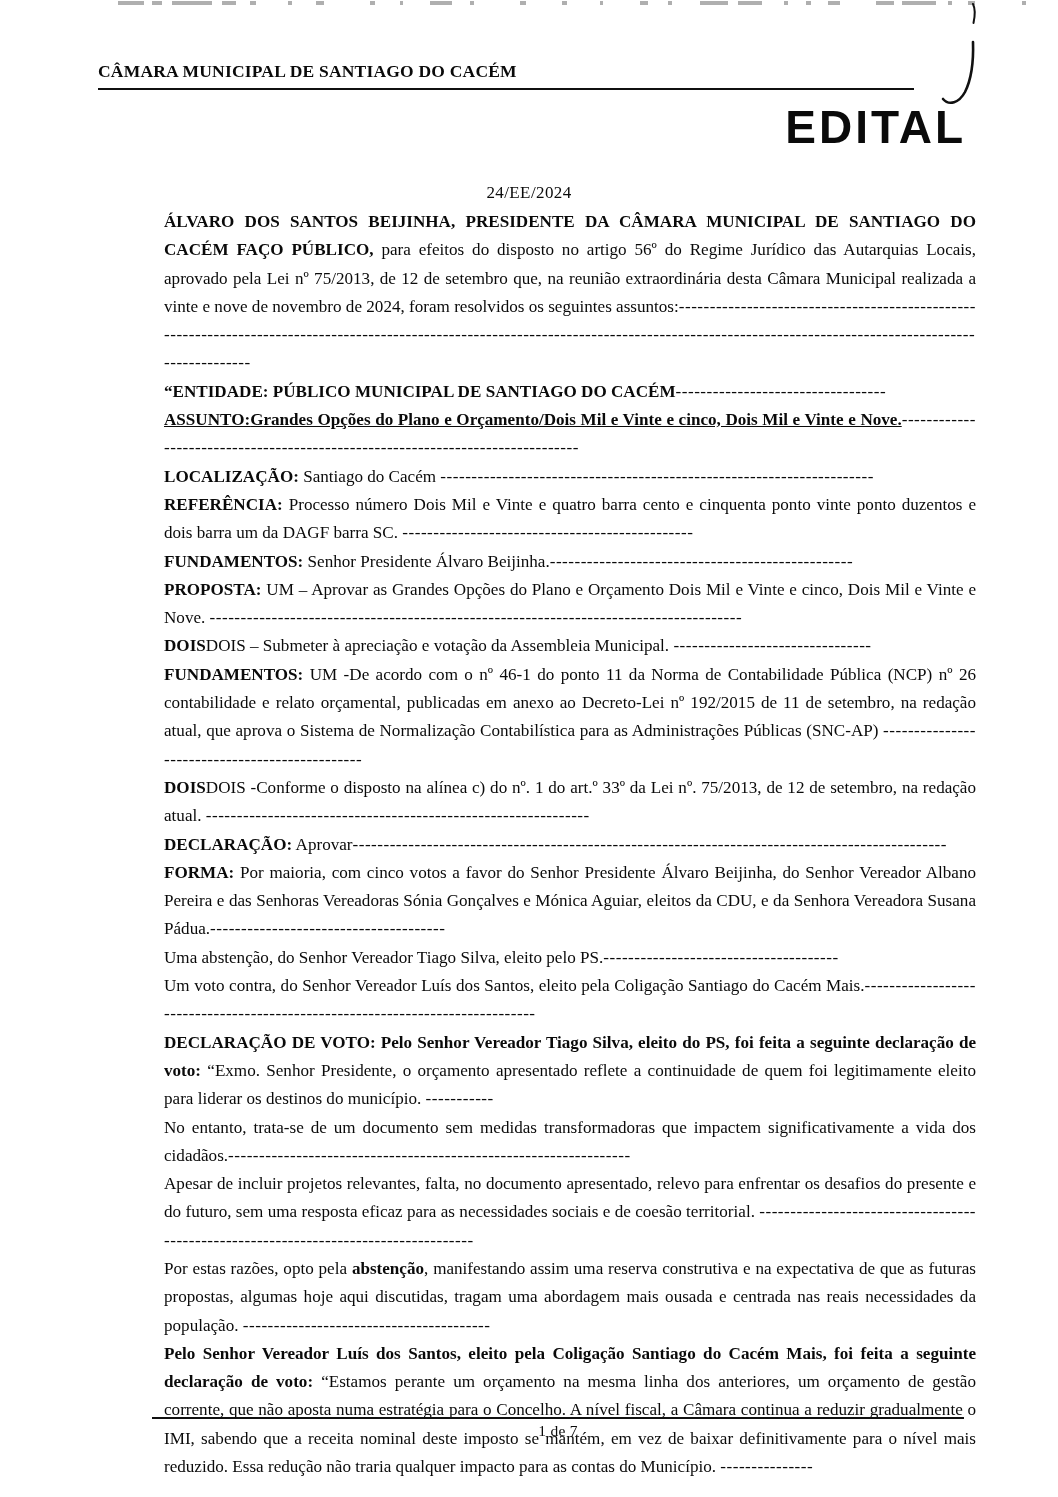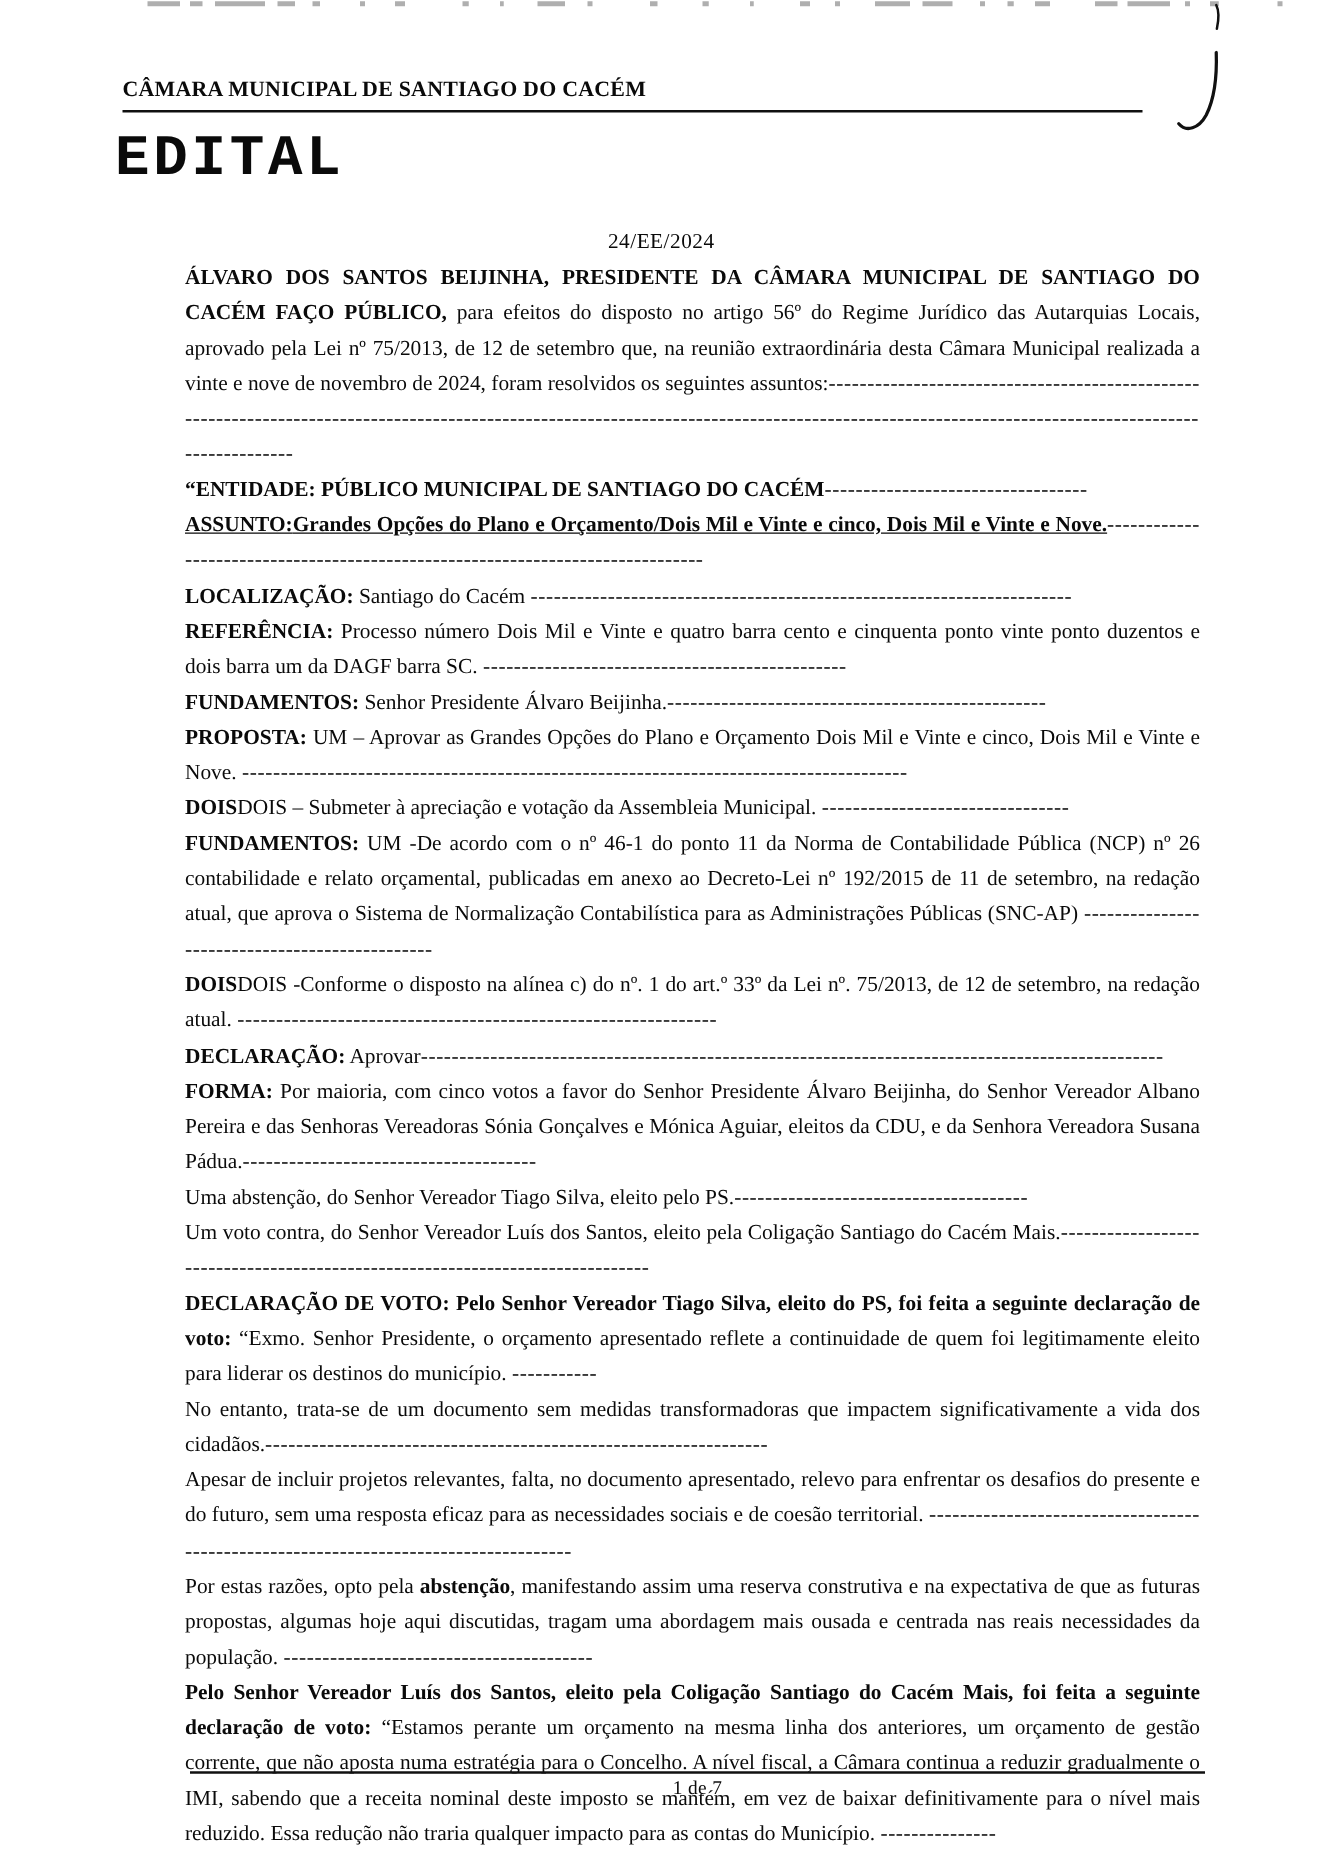--- a/index.html
+++ b/index.html
@@ -75,43 +75,43 @@
     width: 70px;
     height: 110px;
     pointer-events: none;
   }
 
   .doc-title {
     position: absolute;
     left: 92px;
     top: 104px;
     width: 874px;
-    text-align: left;
+    text-align: right;
     font-size: 46px;
     font-weight: bold;
     letter-spacing: 3px;
     line-height: 1;
-    font-family: Liberation Mono, monospace;
+    font-family: Liberation Sans, sans-serif;
   }
 
   .doc-number {
     position: absolute;
     left: 92px;
     top: 183px;
     width: 874px;
     text-align: center;
     font-size: 17px;
     font-weight: normal;
     letter-spacing: .4px;
   }
 
   
   .body-text {
     position: absolute;
-    left: 148px;
+    left: 164px;
     top: 208px;
     width: 812px;
     font-size: 17.1px;
     line-height: 28.3px;
     text-align: justify;
     text-justify: inter-word;
   }
   .body-text p {
     margin: 0;
   }

